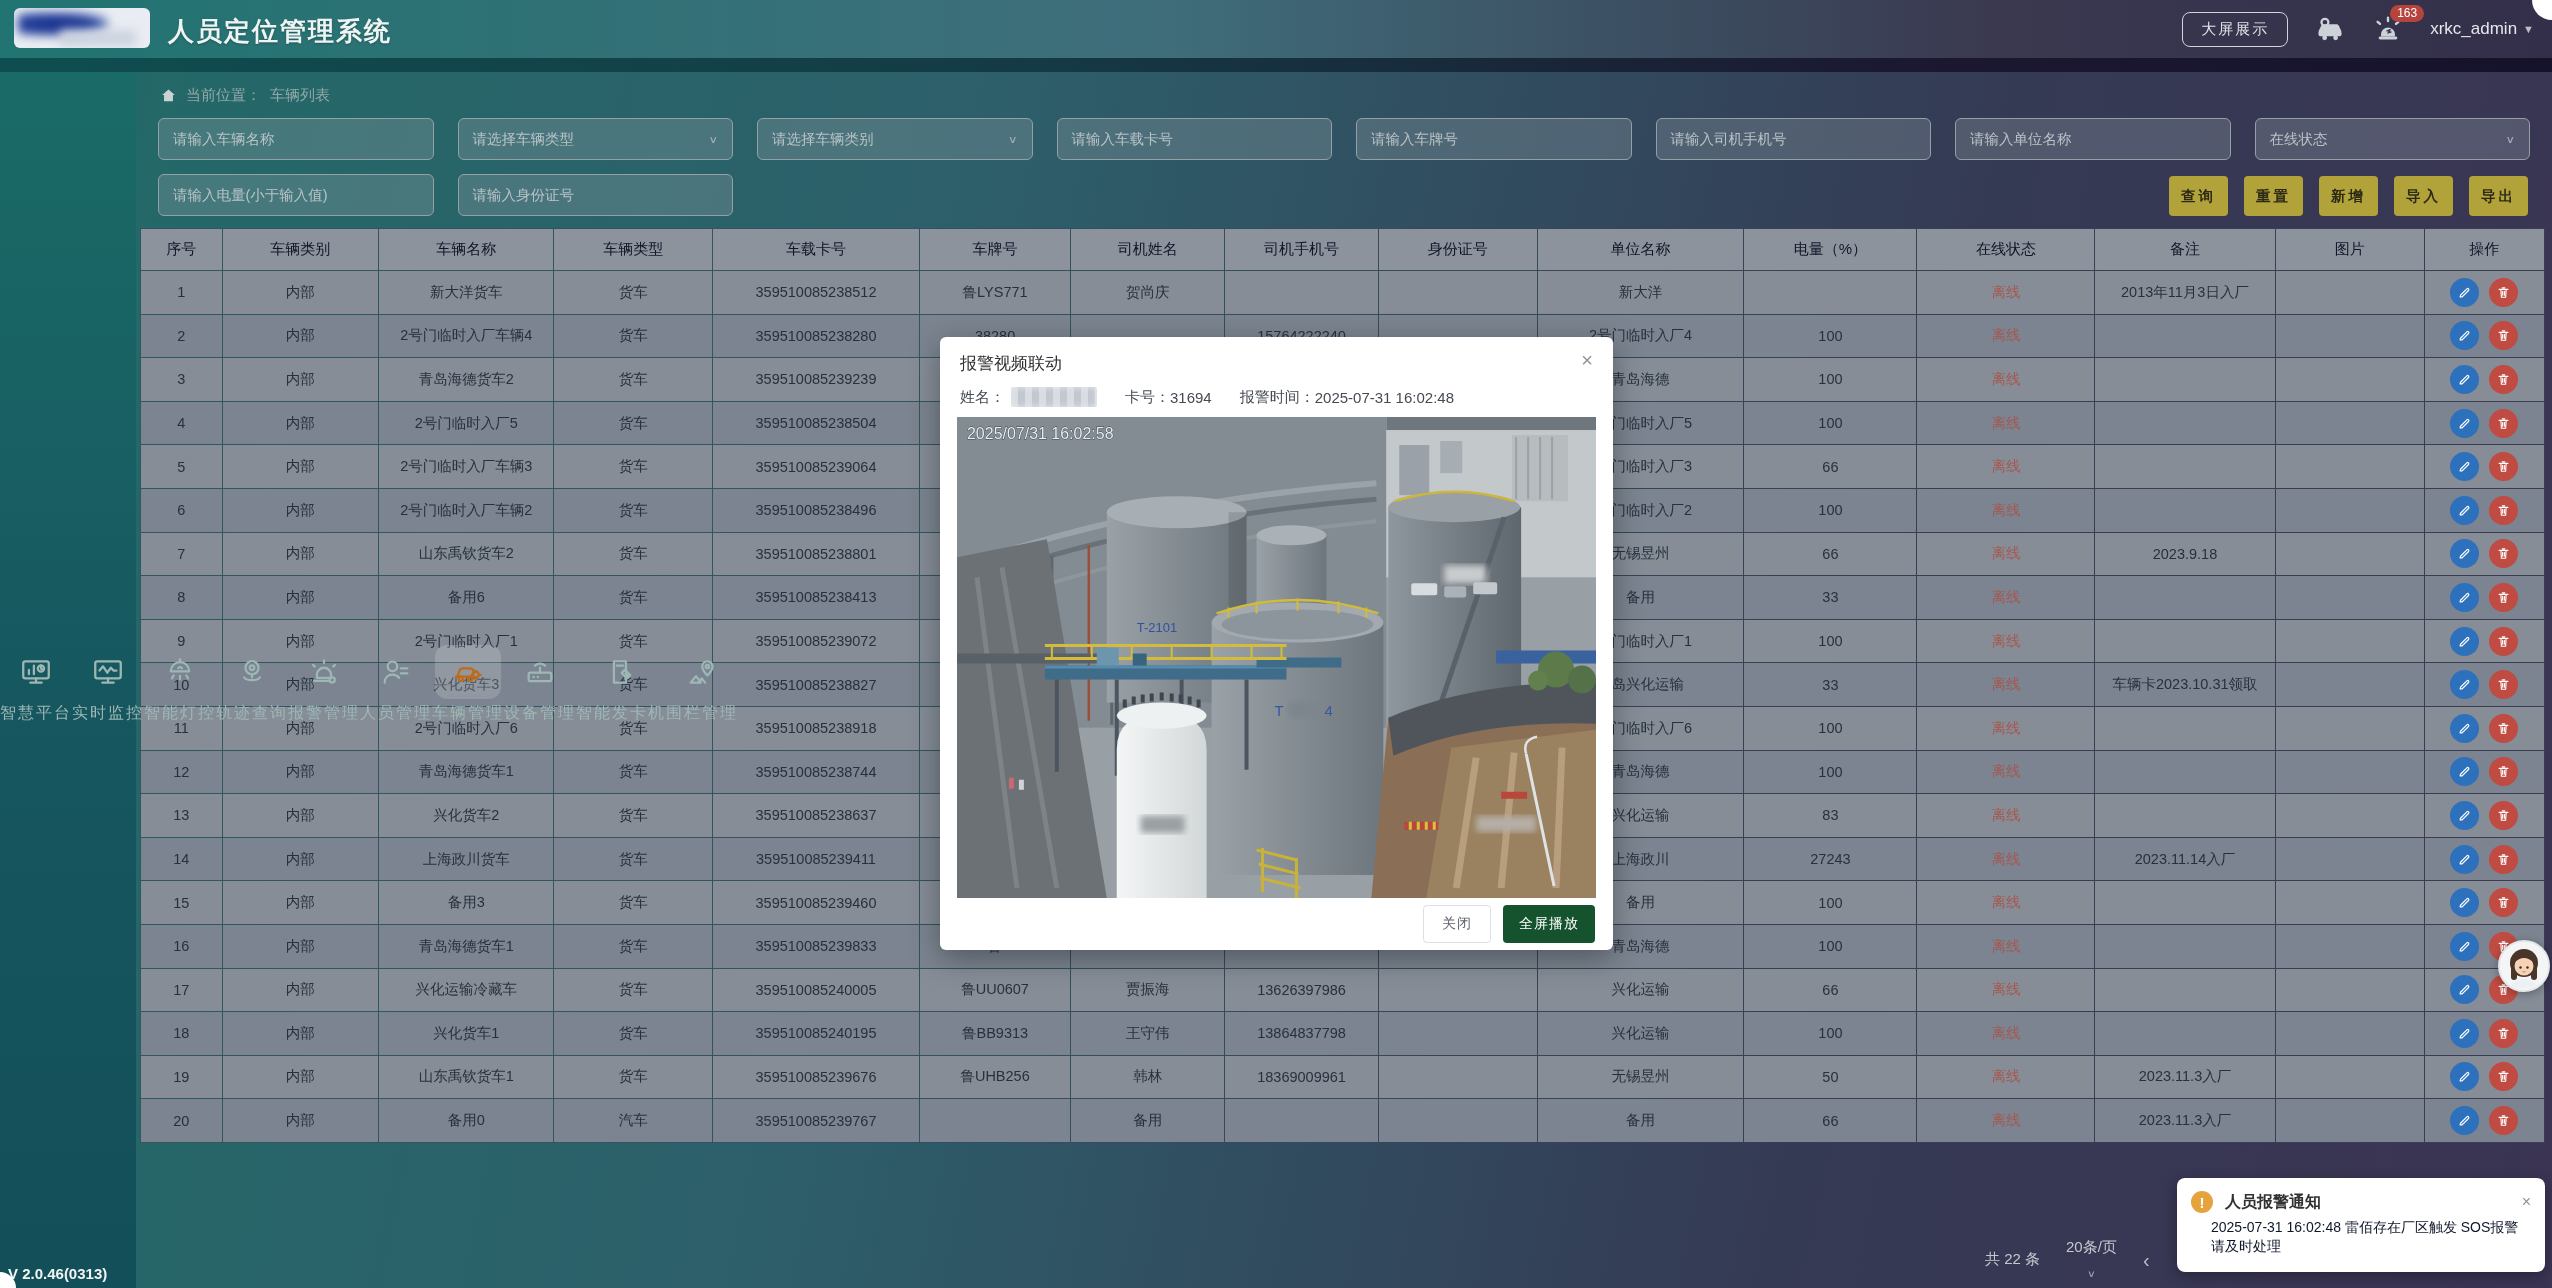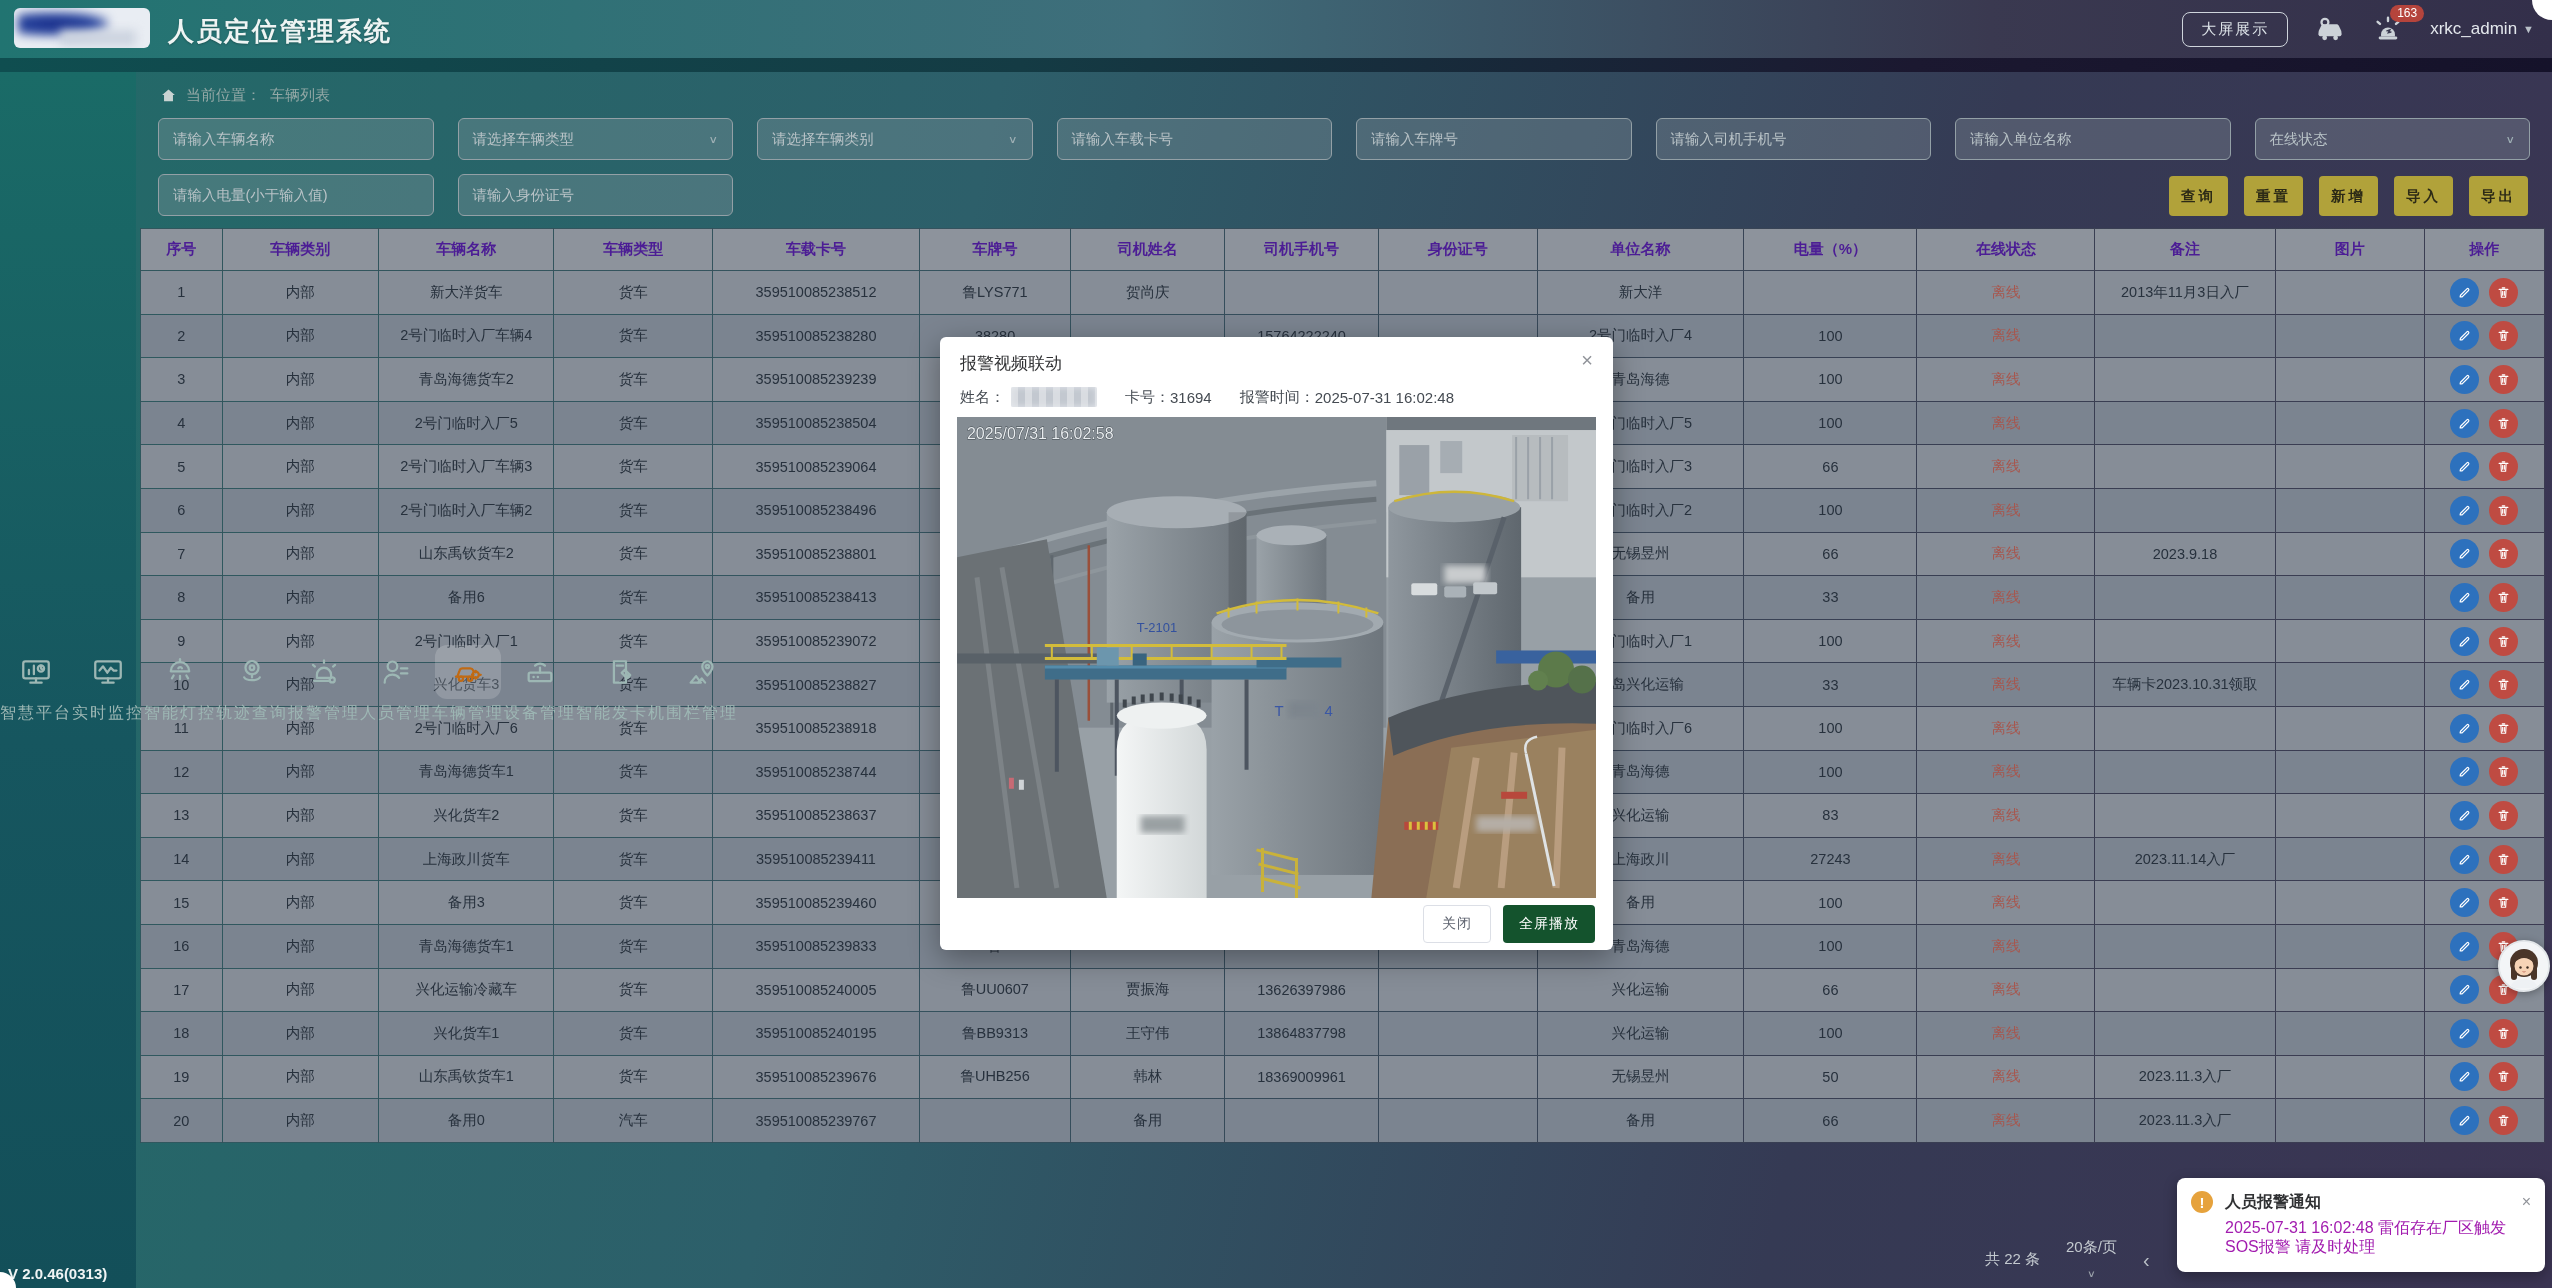--- a/index.html
+++ b/index.html
@@ -61,21 +61,21 @@
           padding:0 14px; color:#b9c3c7; font-size:14.5px; cursor:text; }
   .field .chev { color:#9fb0b5; font-size:13px; transform:scaleY(.8); }
   .filter-btns { position:absolute; right:24px; top:176px; display:flex; gap:16px; z-index:6; }
   .ybtn { background:#b1a23a; color:#2c2a16; border:none; border-radius:4px; height:40px;
           padding:0 12px; font-size:14.5px; font-weight:bold; letter-spacing:3px; cursor:pointer;
           font-family:inherit; }
 
   
   .tbl-wrap { position:absolute; left:140px; top:228px; width:2405px; z-index:4; }
   table { width:100%; border-collapse:collapse; table-layout:fixed; }
-  th { height:42px; background:#8d939c; color:#4c1d95; font-size:15px; font-weight:bold;
+  th { height:42px; background:#8d939c; color:#0f172a; font-size:15px; font-weight:normal;
        border:1px solid rgba(62,70,82,.5); white-space:nowrap; overflow:hidden; }
   tr.data-row { height:43.6px; }
   td { text-align:center; color:#27313d; font-size:14.5px; border:1px solid rgba(62,70,82,.42);
        white-space:nowrap; overflow:hidden; }
   tr.odd td { background:#868d97; }
   tr.even td { background:#7b8490; }
   td.status { color:#a8564d; }
   .ops { display:flex; align-items:center; justify-content:center; gap:10px; }
   .op-btn { width:29px; height:29px; border-radius:50%; border:none; display:flex;
        align-items:center; justify-content:center; cursor:pointer; }
@@ -115,21 +115,21 @@
 
   
   .toast { position:absolute; left:2177px; top:1178px; width:368px; height:94px; background:#fff;
        border-radius:8px; box-shadow:0 4px 14px rgba(0,0,0,.3); padding:13px 14px; z-index:60; }
   .toast-head { display:flex; align-items:center; gap:12px; }
   .toast-ico { width:22px; height:22px; border-radius:50%; background:#e6a23c; color:#fff;
        font-size:15px; font-weight:bold; display:flex; align-items:center; justify-content:center;
        flex:none; }
   .toast-title { font-size:16px; font-weight:bold; color:#303133; flex:1; }
   .toast-x { color:#909399; font-size:16px; cursor:pointer; line-height:1; }
-  .toast-msg { margin-left:34px; margin-top:5px; color:#a21caf; font-size:16px; line-height:19px; }
+  .toast-msg { margin-left:20px; margin-top:5px; color:#0f172a; font-size:14px; line-height:19px; }
 
   
   .assistant { position:absolute; left:2498px; top:940px; width:52px; height:52px; border-radius:50%;
        background:#f6f8fa; border:2px solid #e3e7ea; box-shadow:0 2px 8px rgba(0,0,0,.3);
        overflow:hidden; z-index:55; cursor:pointer; }
   .assistant svg { width:100%; height:100%; }
 
   
   .corner-tr { position:absolute; top:0; right:0; width:20px; height:20px; background:#fff;
        border-radius:0 0 0 100%; z-index:70; }

